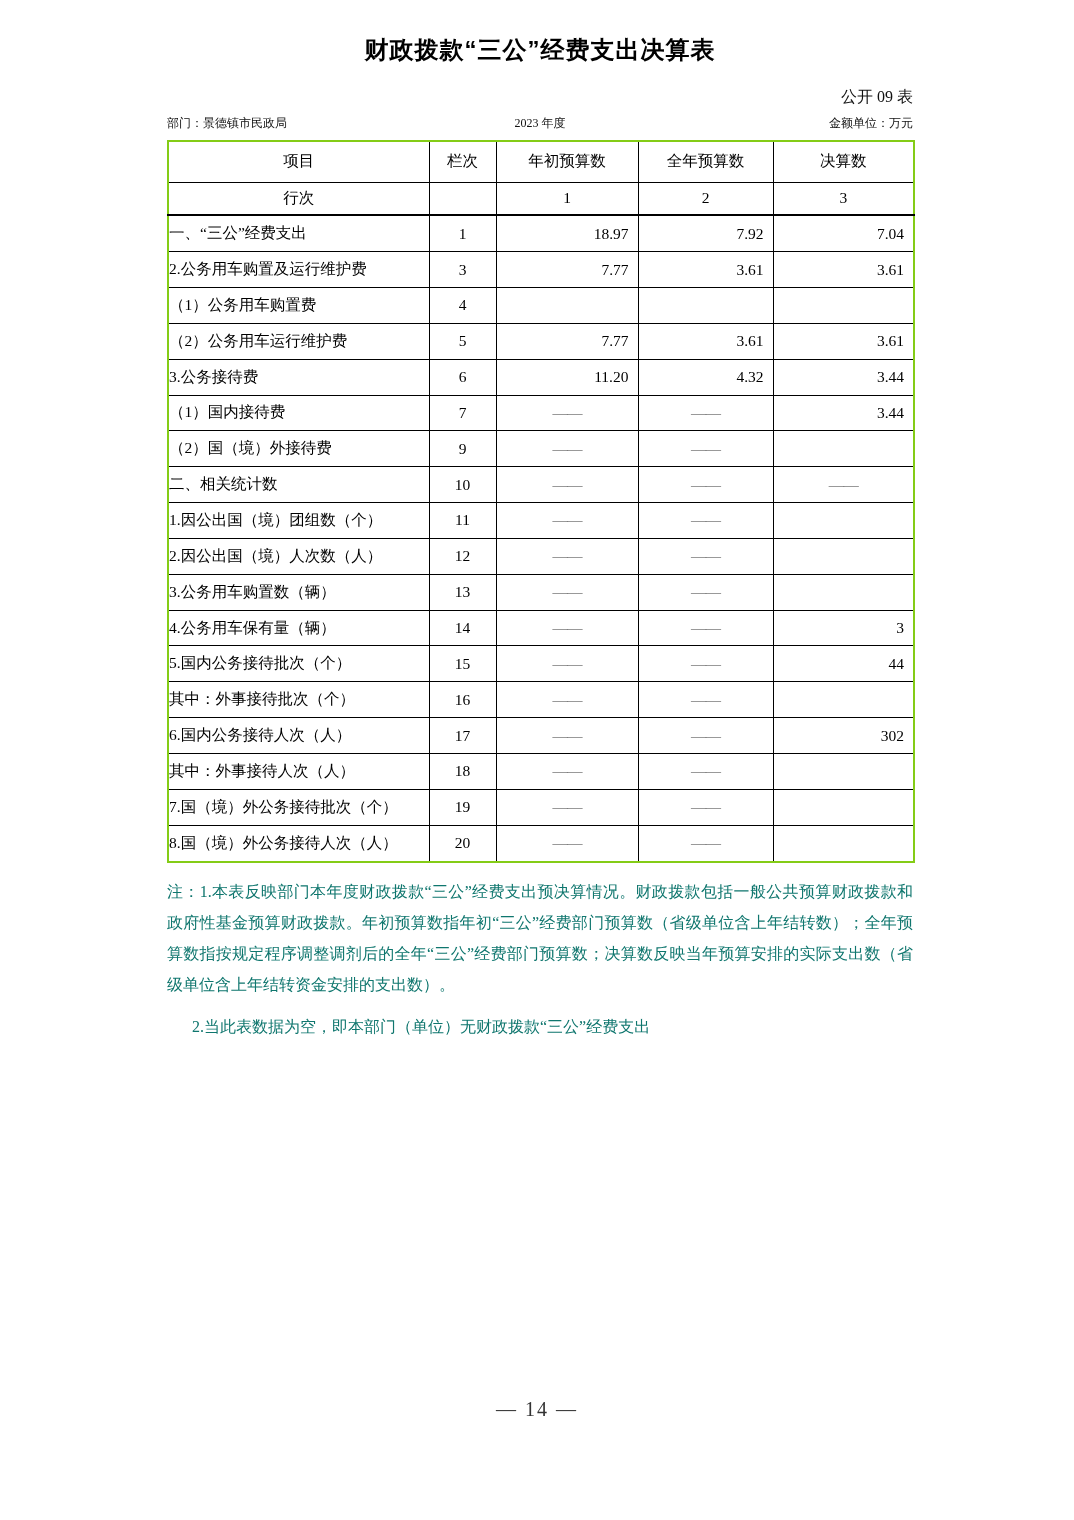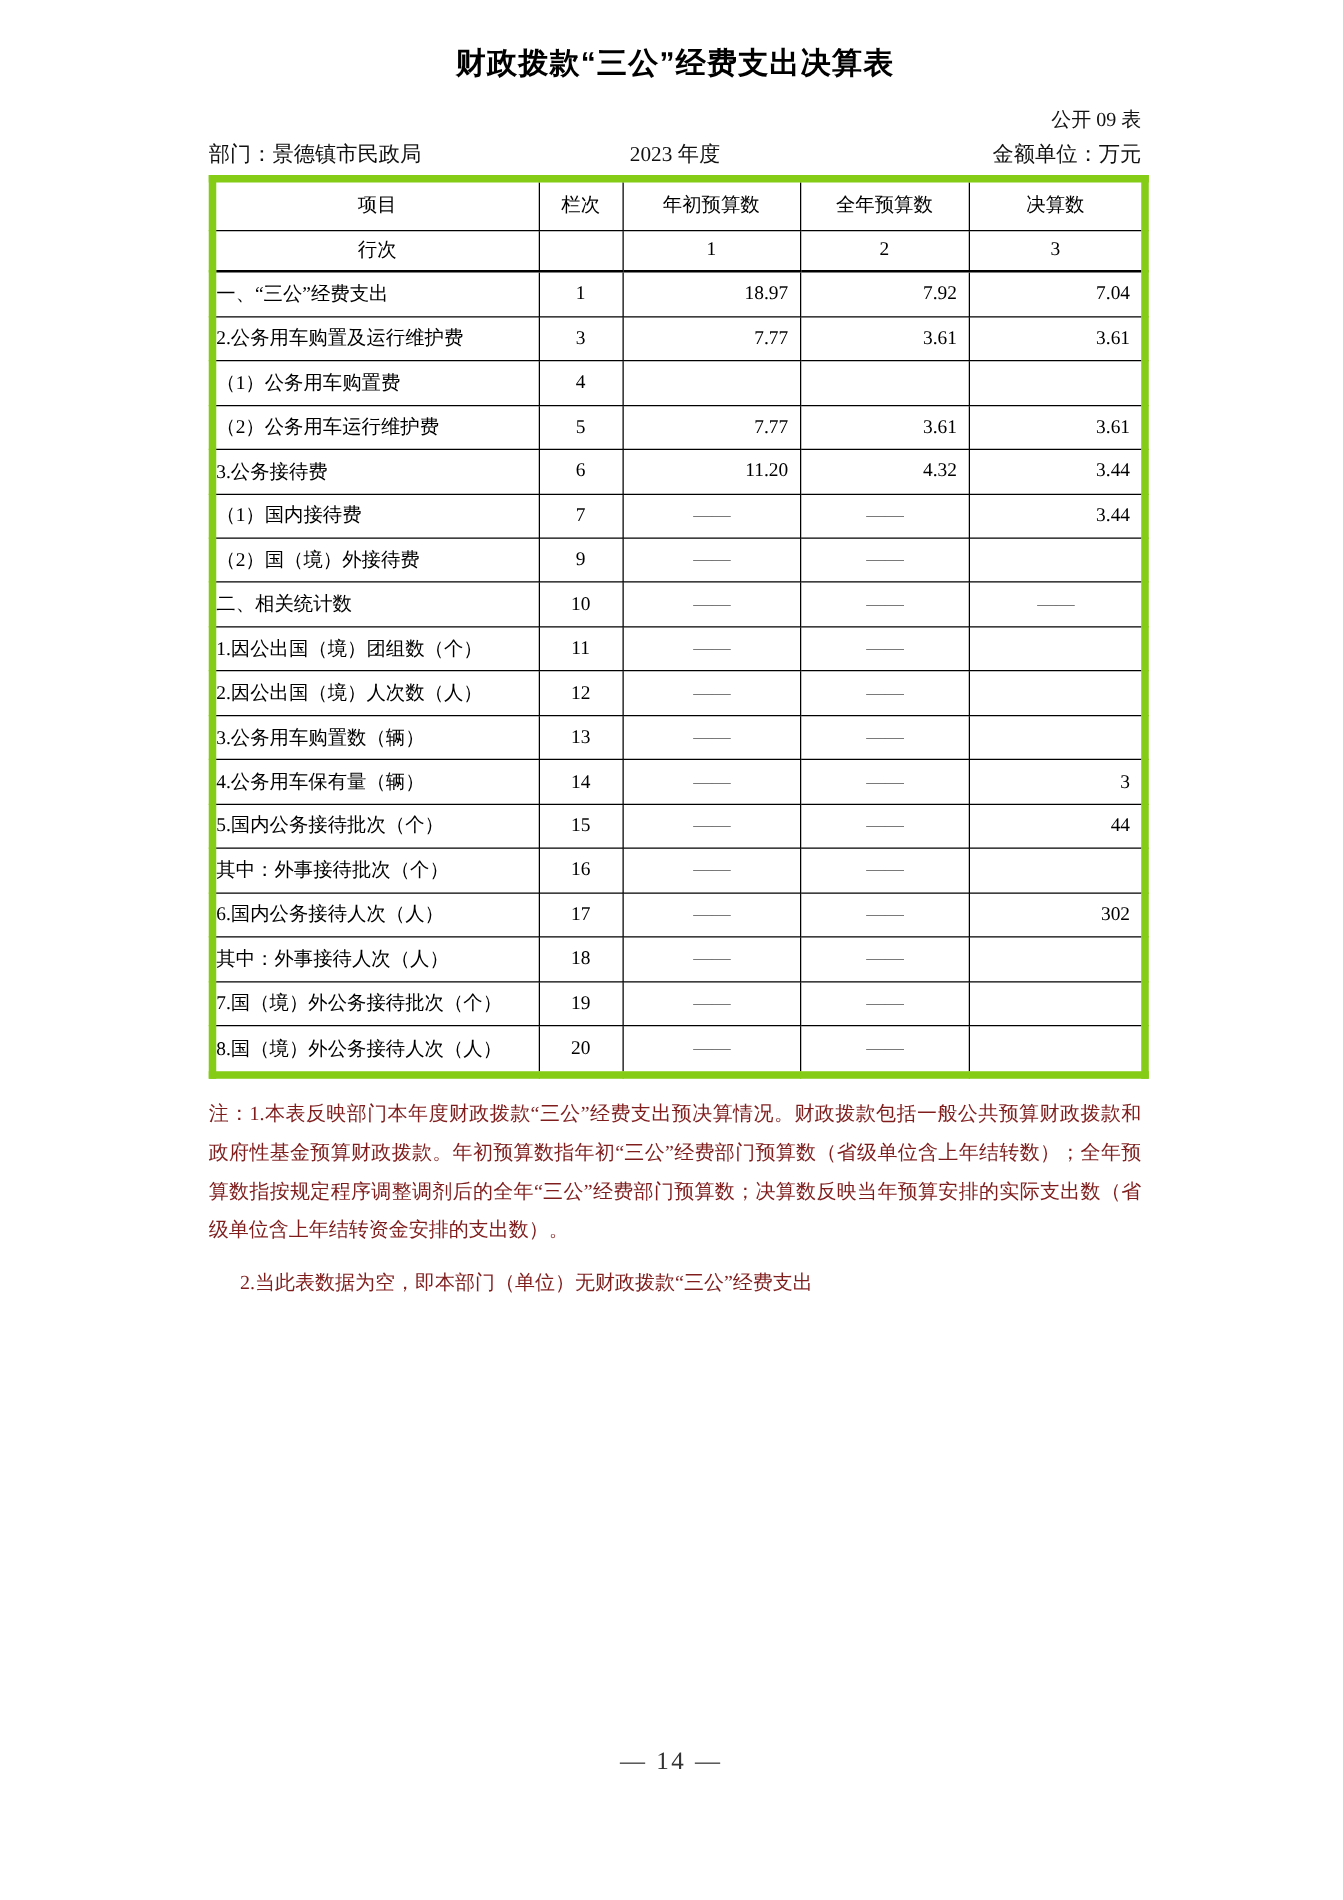--- a/index.html
+++ b/index.html
@@ -28,21 +28,21 @@
     text-align: right;
     font-size: 16px;
     height: 20px;
     line-height: 20px;
   }
   .meta-row {
     margin-top: 5px;
     height: 22px;
     display: flex;
     align-items: center;
-    font-size: 17px;
+    font-size: 12px;
     position: relative;
   }
   .meta-dept { flex: 0 0 auto; }
   .meta-year { position: absolute; left: 0; right: 0; text-align: center; }
   .meta-unit { margin-left: auto; flex: 0 0 auto; }
 
   table.budget {
     margin-top: 6px;
     width: 746px;
     height: 723px;
@@ -51,40 +51,40 @@
     font-size: 15.5px;
     color: #000;
   }
   table.budget th, table.budget td {
     border: 1px solid #000;
     font-weight: normal;
     padding: 0;
     overflow: hidden;
     white-space: nowrap;
   }
-  table.budget { border: 6px solid #84cc16; }
+  table.budget { border: 2px solid #84cc16; }
   thead tr.col-header-row { height: 41px; }
   thead tr.sub-header-row { height: 33px; }
   thead tr.sub-header-row th { border-bottom: 2px solid #000; }
   thead th { text-align: center; }
   tbody td.label { text-align: left; }
   tbody td.center, thead .center { text-align: center; }
   tbody td.num { text-align: right; padding-right: 9px; }
   tbody td.num.dash { text-align: center; padding-right: 0; color: #777; letter-spacing: -1px; }
   .indent-0 { padding-left: 5px; }
   .indent-1 { padding-left: 13px; }
   .indent-2 { padding-left: 31px; }
   .indent-3 { padding-left: 72px; }
 
   .notes {
     margin-top: 13px;
     font-size: 16px;
     line-height: 31px;
     text-align: justify;
-    color: #7f1d1d;
+    color: #0f766e;
   }
   .note-2 {
     margin-top: 11px;
     padding-left: 25px;
     text-align: left;
   }
   .page-number {
     position: absolute;
     left: 0; right: 0;
     top: 1398px;

